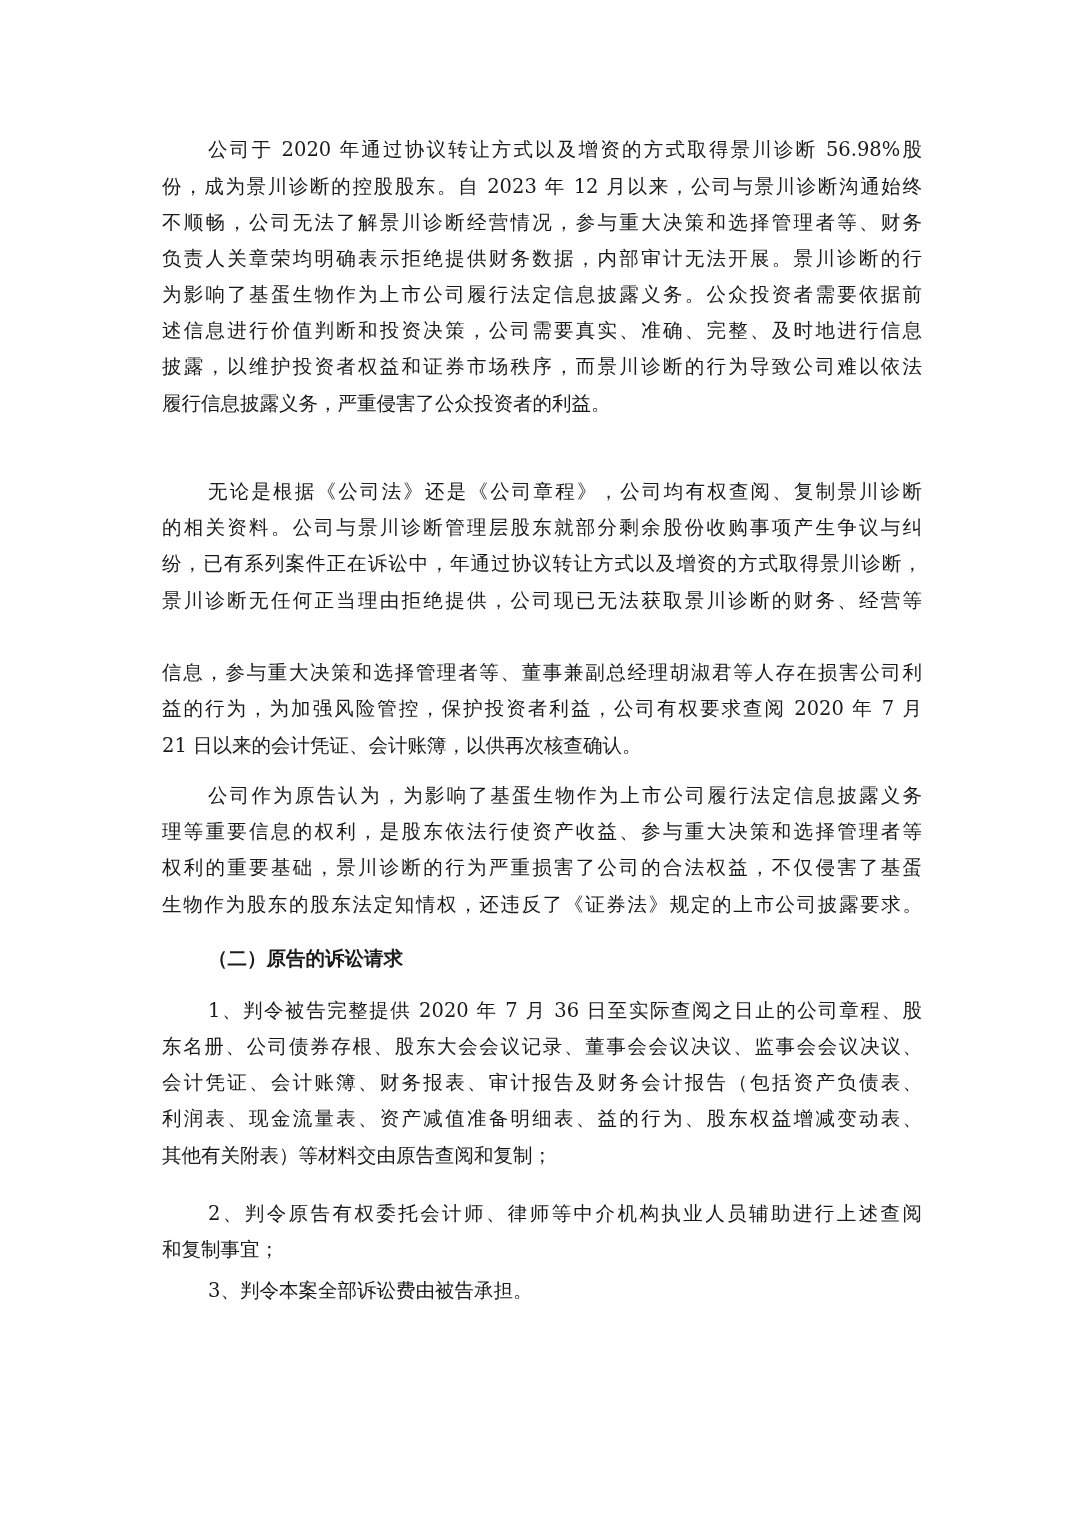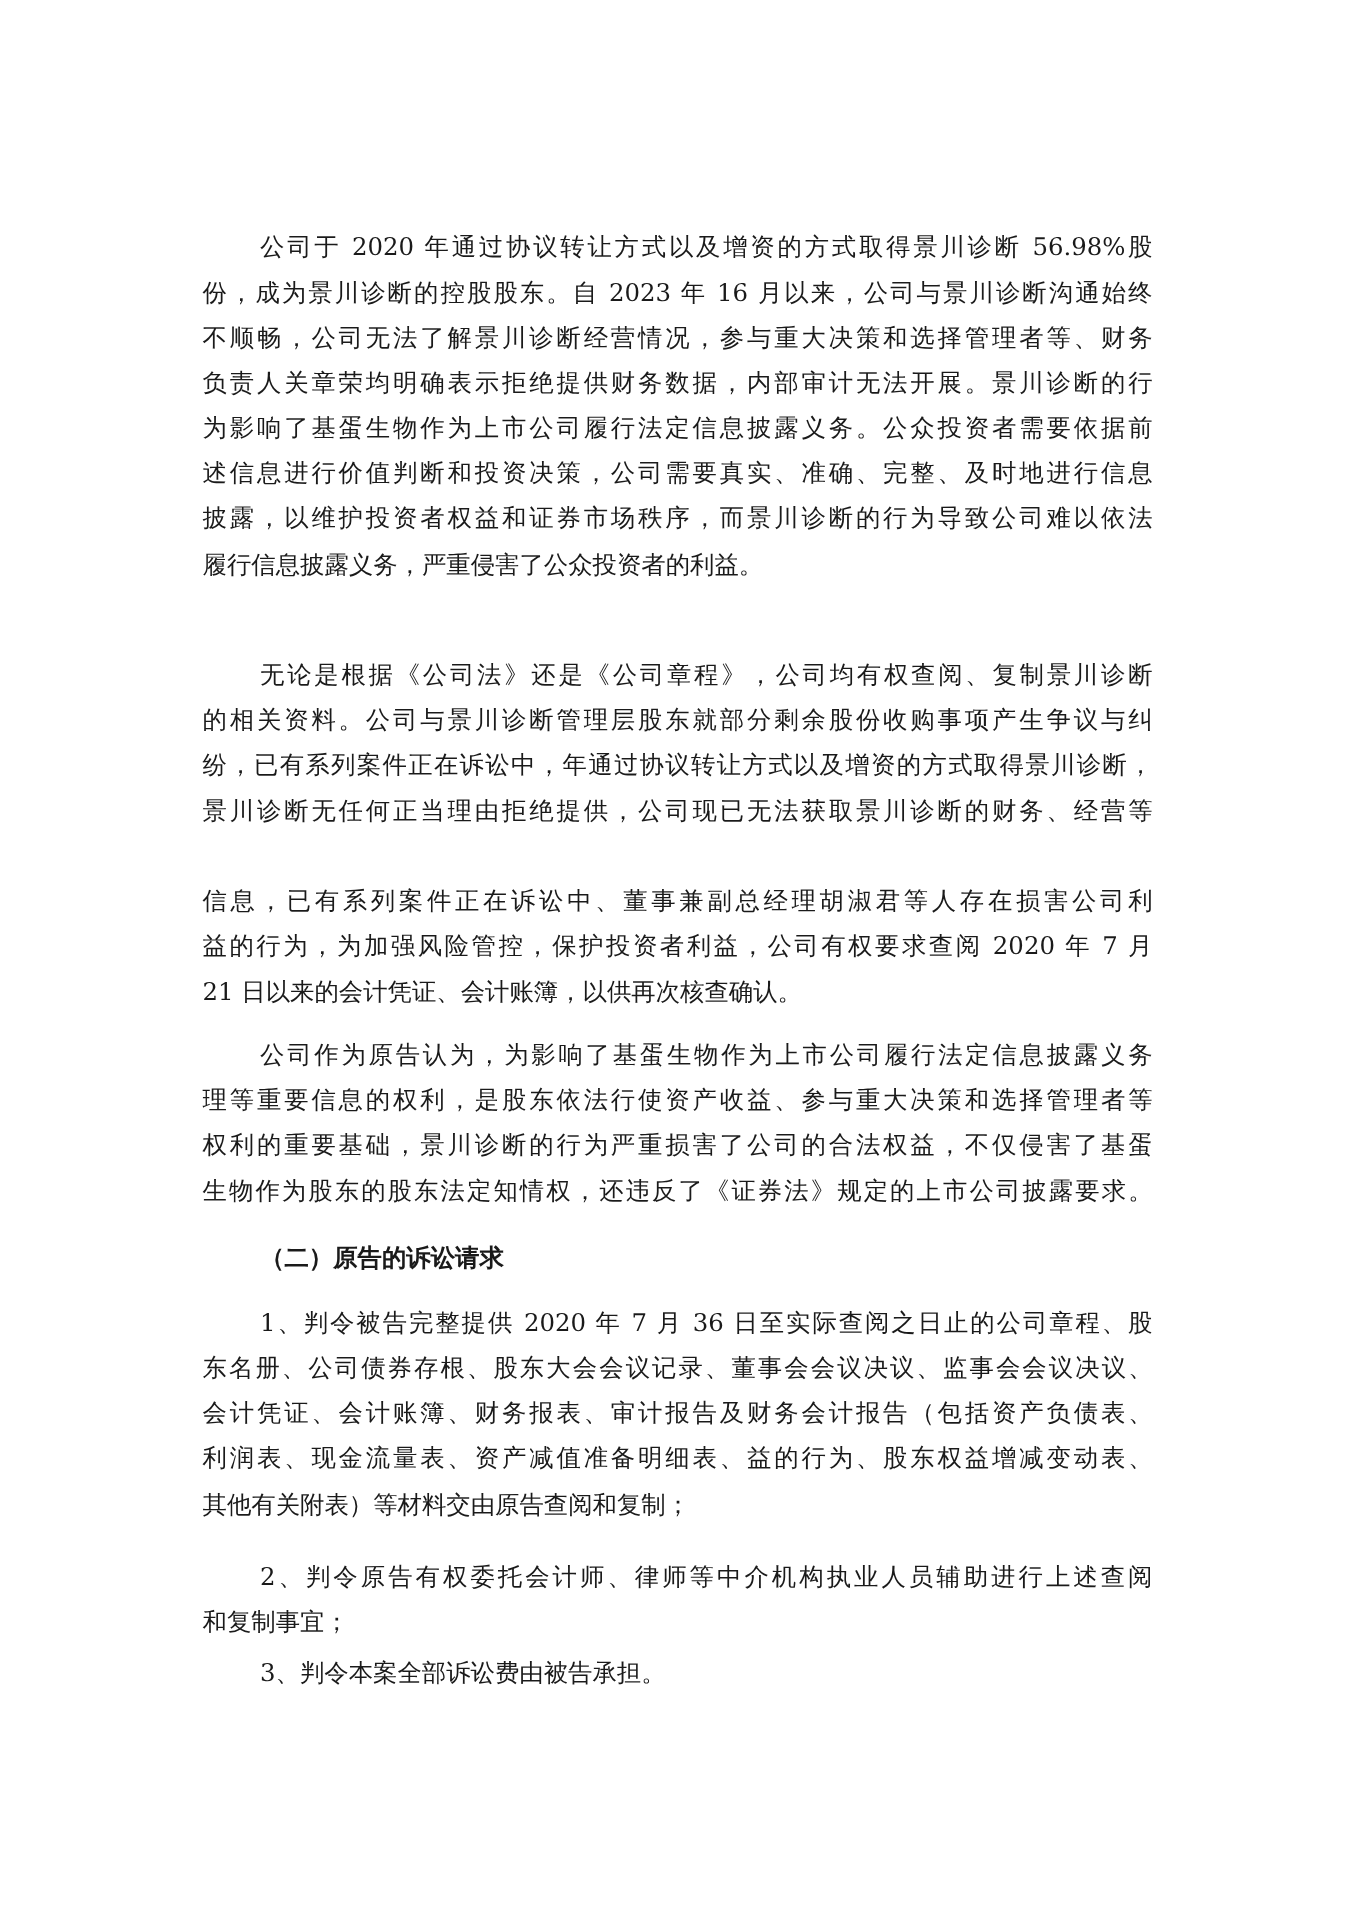--- a/index.html
+++ b/index.html
@@ -1,47 +1,47 @@
 <!DOCTYPE html>
 <html><head>
 <meta charset="utf-8">
 <style>
   html, body { margin: 0; padding: 0; background: #ffffff; }
   body { width: 1080px; height: 1527px; position: relative; overflow: hidden;
          font-family: "DejaVu Serif", "Liberation Serif", serif; color: #1a1a1a; }
   .page { position: absolute; left: 0; top: 0; width: 1080px; height: 1527px; background: #fff; }
   .line { position: absolute; left: 162px; width: 760px; height: 36px; line-height: 36px;
           font-size: 19.5px; white-space: nowrap; text-align: justify; text-align-last: justify;
-          letter-spacing: 0px; margin-top: 48px; }
+          letter-spacing: 0px; }
   .line.indent { left: 208px; width: 714px; }
   .line.last { text-align-last: left; }
   .heading { font-weight: bold; }
 </style>
 </head>
 <body>
 
 <div class="page">
 
   <div>
     <div class="line indent" style="top:132px">公司于 2020 年通过协议转让方式以及增资的方式取得景川诊断 56.98%股</div>
-    <div class="line" style="top:169px">份，成为景川诊断的控股股东。自 2023 年 16 月以来，公司与景川诊断沟通始终</div>
+    <div class="line" style="top:169px">份，成为景川诊断的控股股东。自 2023 年 12 月以来，公司与景川诊断沟通始终</div>
     <div class="line" style="top:205px">不顺畅，公司无法了解景川诊断经营情况，参与重大决策和选择管理者等、财务</div>
     <div class="line" style="top:241px">负责人关章荣均明确表示拒绝提供财务数据，内部审计无法开展。景川诊断的行</div>
     <div class="line" style="top:277px">为影响了基蛋生物作为上市公司履行法定信息披露义务。公众投资者需要依据前</div>
     <div class="line" style="top:313px">述信息进行价值判断和投资决策，公司需要真实、准确、完整、及时地进行信息</div>
     <div class="line" style="top:349px">披露，以维护投资者权益和证券市场秩序，而景川诊断的行为导致公司难以依法</div>
     <div class="line last" style="top:386px">履行信息披露义务，严重侵害了公众投资者的利益。</div>
   </div>
 
   <div>
     <div class="line indent" style="top:474px">无论是根据《公司法》还是《公司章程》，公司均有权查阅、复制景川诊断</div>
     <div class="line" style="top:510px">的相关资料。公司与景川诊断管理层股东就部分剩余股份收购事项产生争议与纠</div>
     <div class="line" style="top:546px">纷，已有系列案件正在诉讼中，年通过协议转让方式以及增资的方式取得景川诊断，</div>
     <div class="line" style="top:583px">景川诊断无任何正当理由拒绝提供，公司现已无法获取景川诊断的财务、经营等</div>
-    <div class="line" style="top:655px">信息，已有系列案件正在诉讼中、董事兼副总经理胡淑君等人存在损害公司利</div>
+    <div class="line" style="top:655px">信息，参与重大决策和选择管理者等、董事兼副总经理胡淑君等人存在损害公司利</div>
     <div class="line" style="top:691px">益的行为，为加强风险管控，保护投资者利益，公司有权要求查阅 2020 年 7 月</div>
     <div class="line last" style="top:728px">21 日以来的会计凭证、会计账簿，以供再次核查确认。</div>
   </div>
 
   <div>
     <div class="line indent" style="top:778px">公司作为原告认为，为影响了基蛋生物作为上市公司履行法定信息披露义务</div>
     <div class="line" style="top:814px">理等重要信息的权利，是股东依法行使资产收益、参与重大决策和选择管理者等</div>
     <div class="line" style="top:850px">权利的重要基础，景川诊断的行为严重损害了公司的合法权益，不仅侵害了基蛋</div>
     <div class="line" style="top:887px">生物作为股东的股东法定知情权，还违反了《证券法》规定的上市公司披露要求。</div>
   </div>

